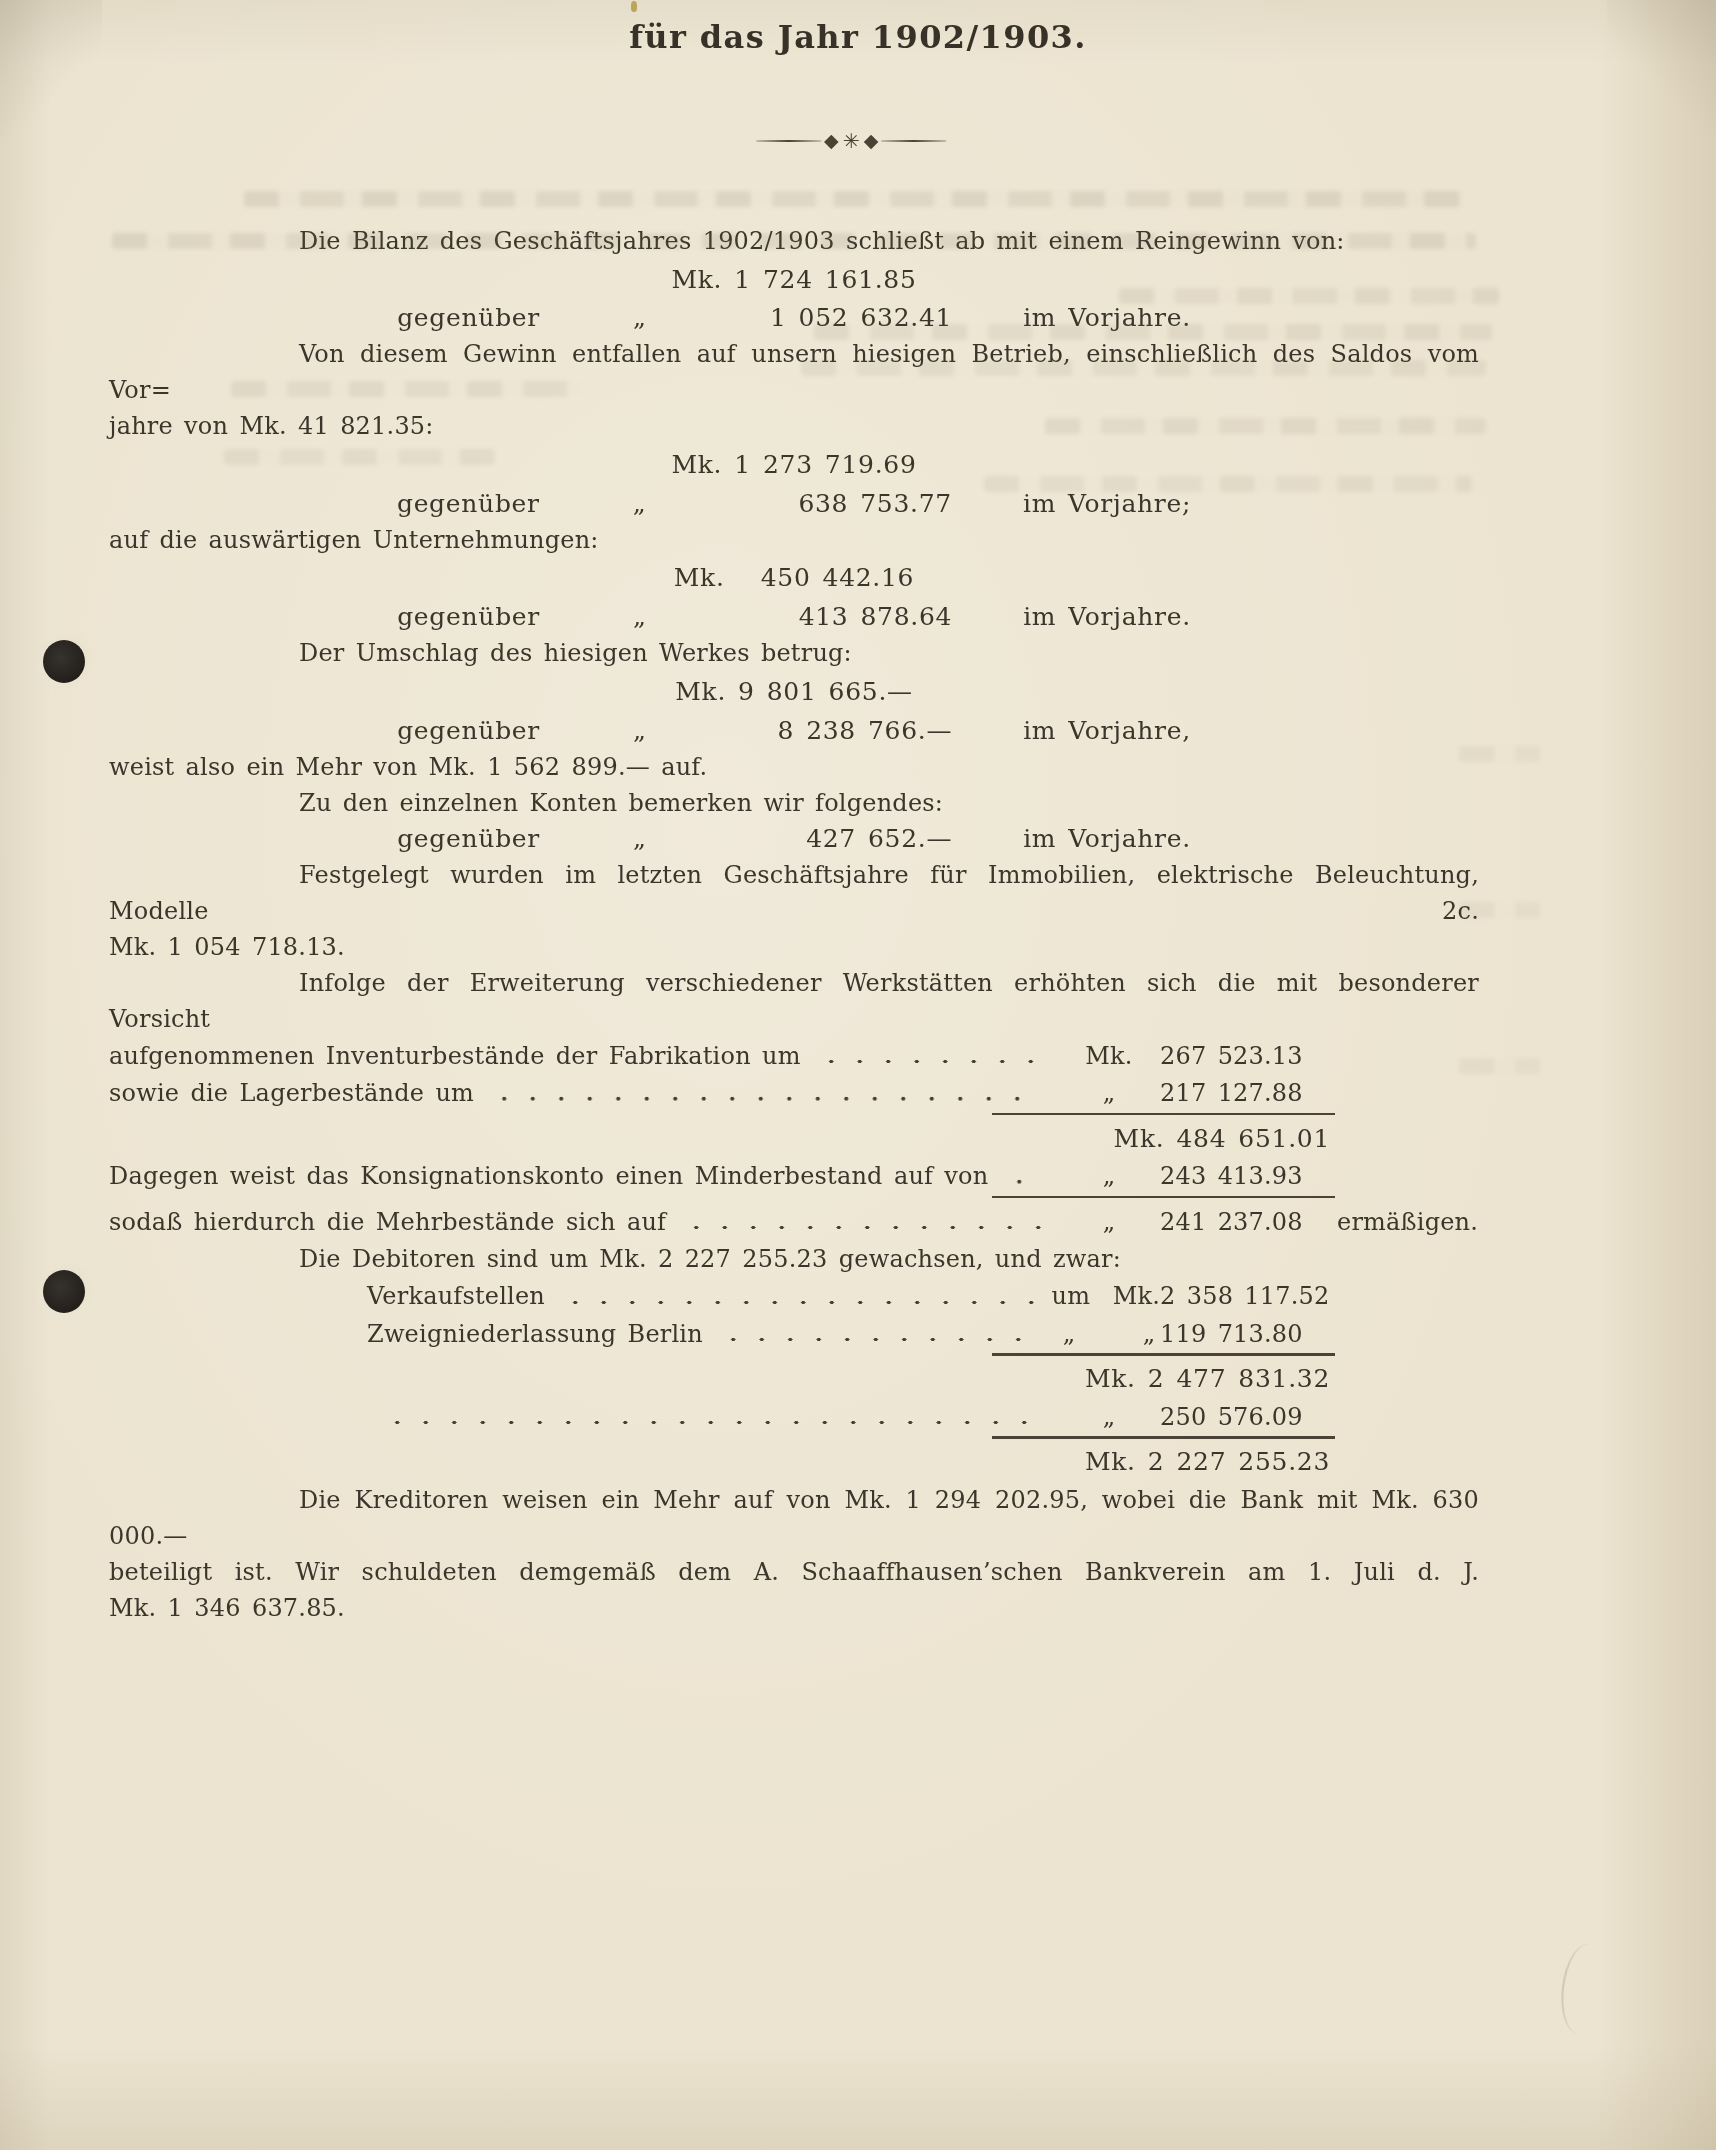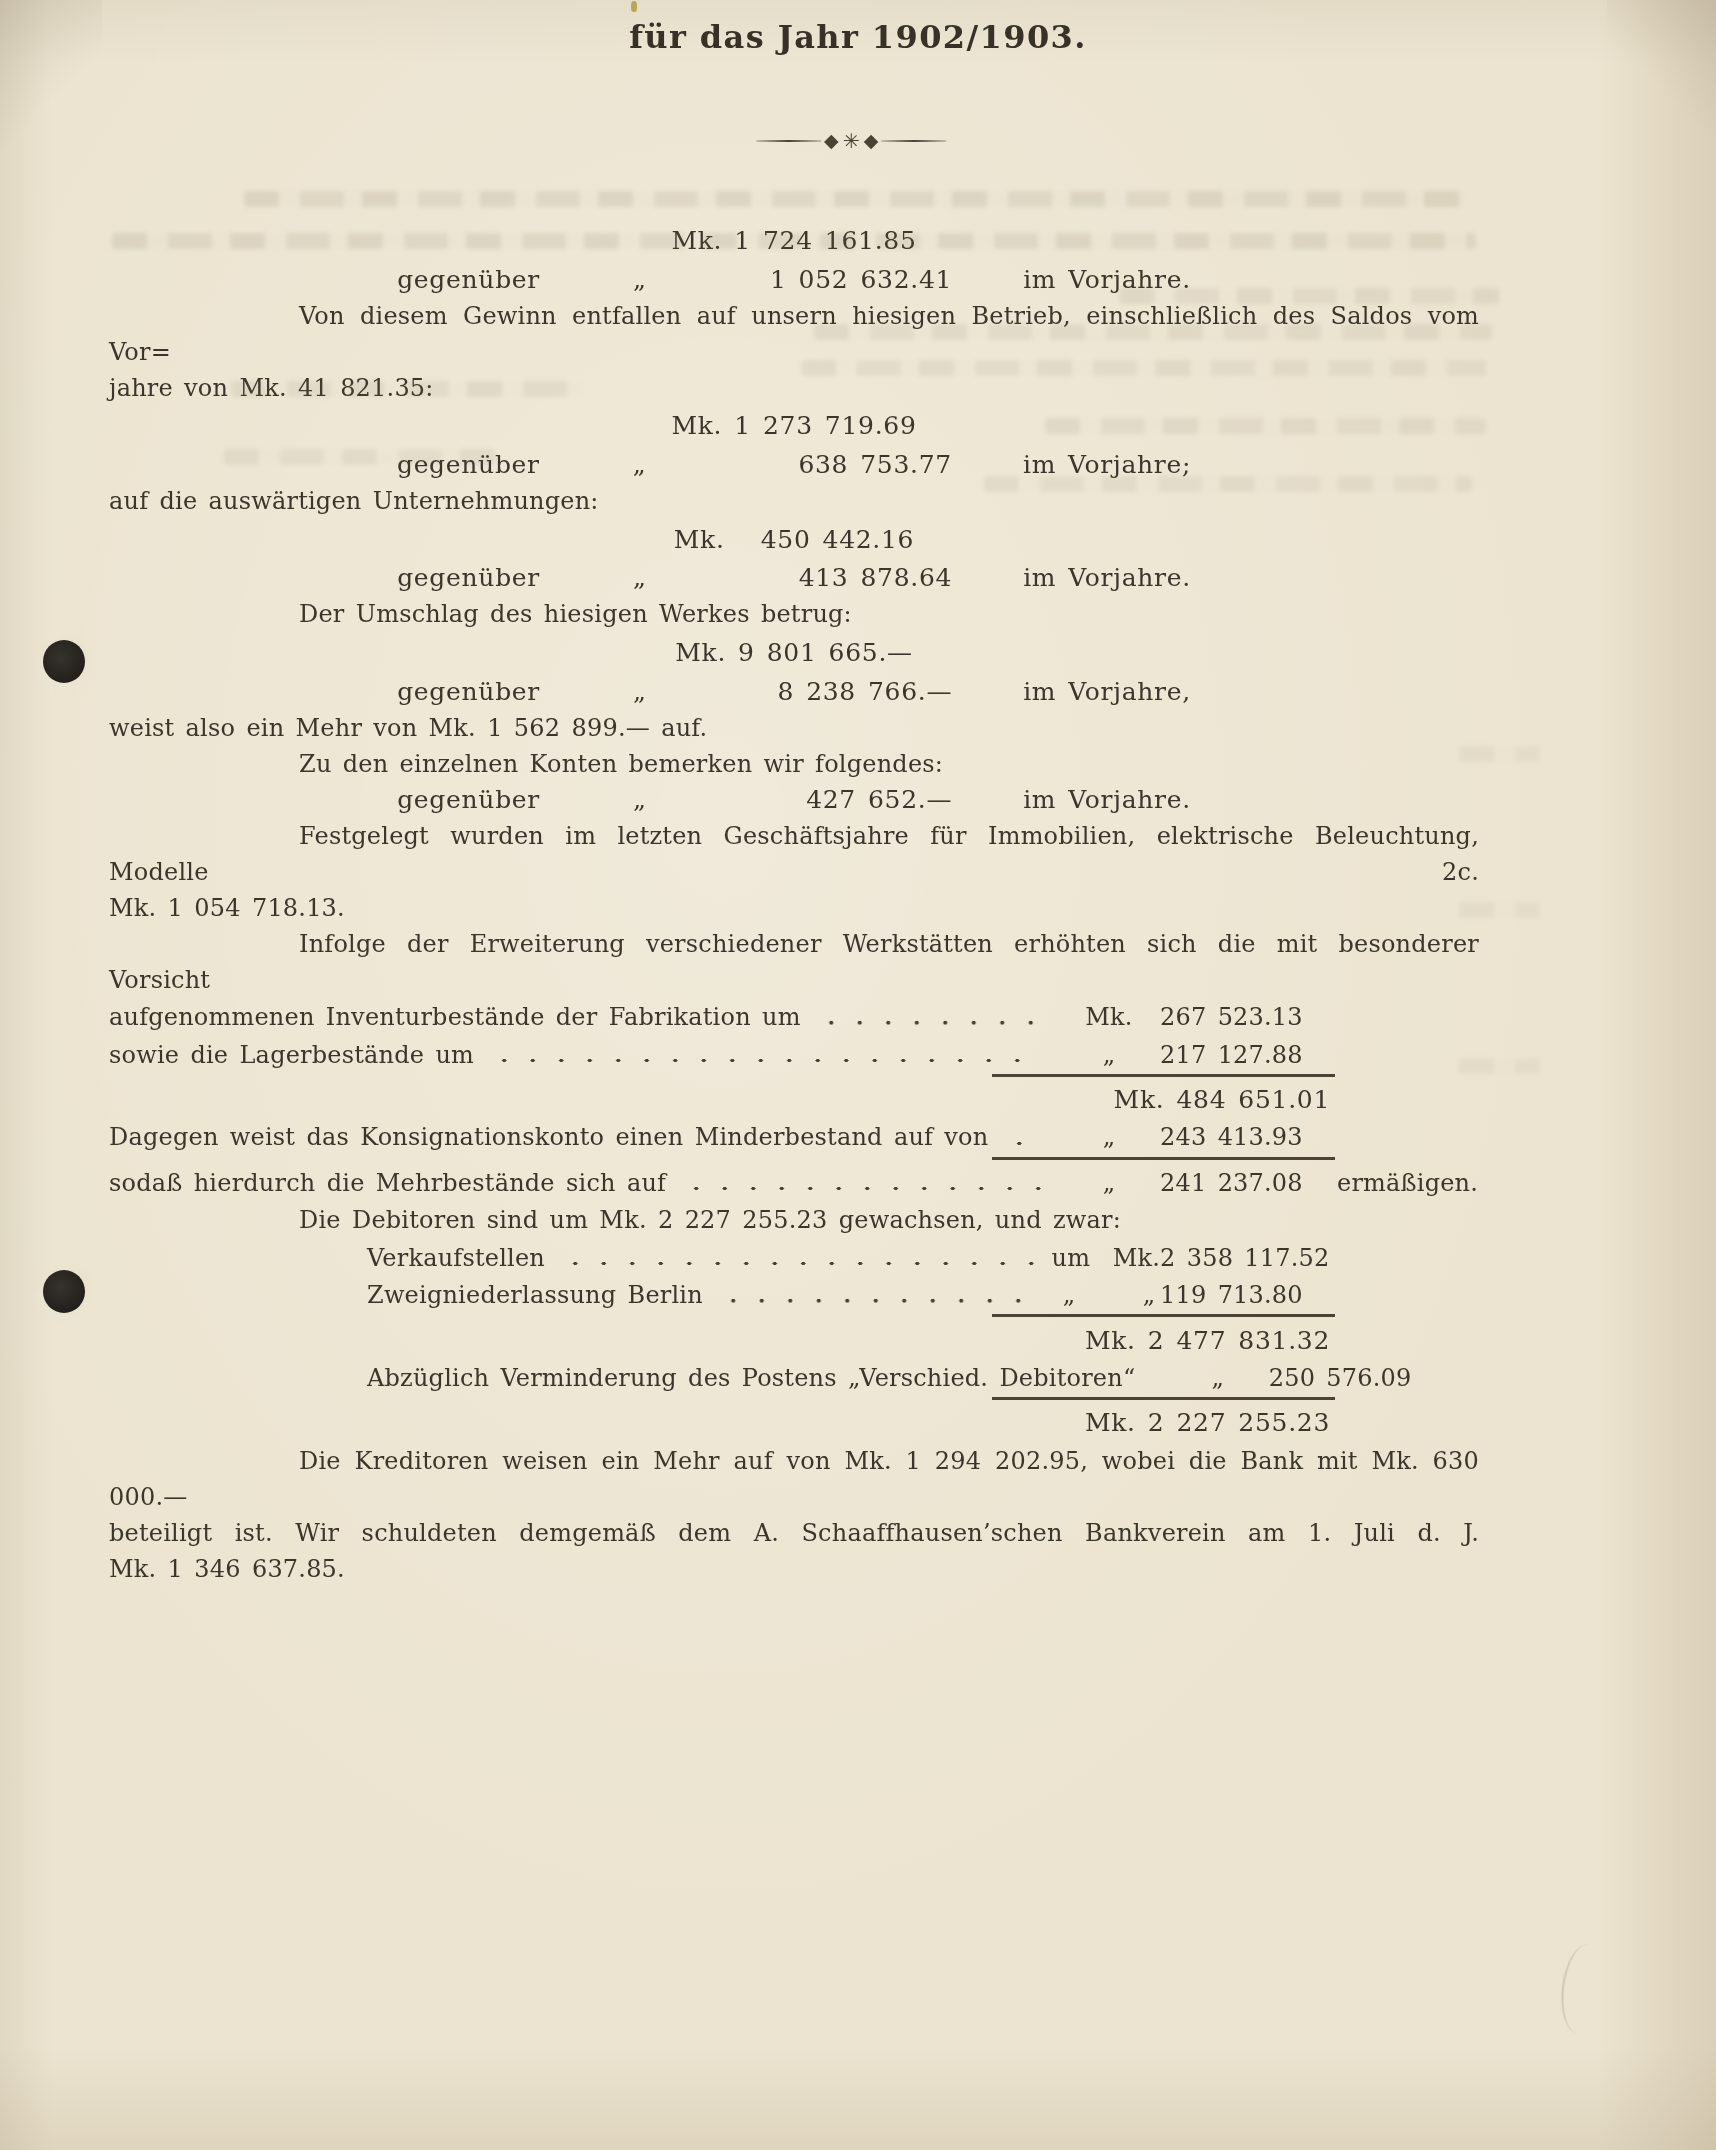--- a/index.html
+++ b/index.html
@@ -113,20 +113,21 @@
   <div class="divider">
     <span class="bar"></span>
     <span class="dia">◆</span>
     <span class="star">✳</span>
     <span class="dia">◆</span>
     <span class="bar"></span>
   </div>
 
   <div class="doc-body">
 
+    <div class="p indent">Die Bilanz des Geschäftsjahres 1902/1903 schließt ab mit einem Reingewinn von:</div>
     <div class="amt-c">Mk. 1 724 161.85</div>
     <div class="vs">
       <span class="g-l">gegenüber</span>
       <span class="g-d">„</span>
       <span class="g-a">1 052 632.41</span>
       <span class="g-s">im Vorjahre.</span>
     </div>
 
     <div class="p indent stretch">Von diesem Gewinn entfallen auf unsern hiesigen Betrieb, einschließlich des Saldos vom Vor=</div>
     <div class="p">jahre von Mk. 41 821.35:</div>
@@ -211,21 +212,20 @@
     <div class="row ind2">
       <span class="lbl">Zweigniederlassung Berlin</span>
       <span class="dots"></span>
       <span class="pre">„      „</span>
       <span class="amt">119 713.80</span>
     </div>
     <div class="rule"></div>
     <div class="sum">Mk. 2 477 831.32</div>
 
     <div class="row ind2">
-      <span class="lbl">Abzüglich Verminderung des Postens „Verschied. Debitoren“</span>
       <span class="dots"></span>
       <span class="pre">„</span>
       <span class="amt">250 576.09</span>
     </div>
     <div class="rule"></div>
     <div class="sum">Mk. 2 227 255.23</div>
 
     <div class="p indent stretch">Die Kreditoren weisen ein Mehr auf von Mk. 1 294 202.95, wobei die Bank mit Mk. 630 000.—</div>
     <div class="p stretch">beteiligt ist. Wir schuldeten demgemäß dem A. Schaaffhausen’schen Bankverein am 1. Juli d. J.</div>
     <div class="p">Mk. 1 346 637.85.</div>

